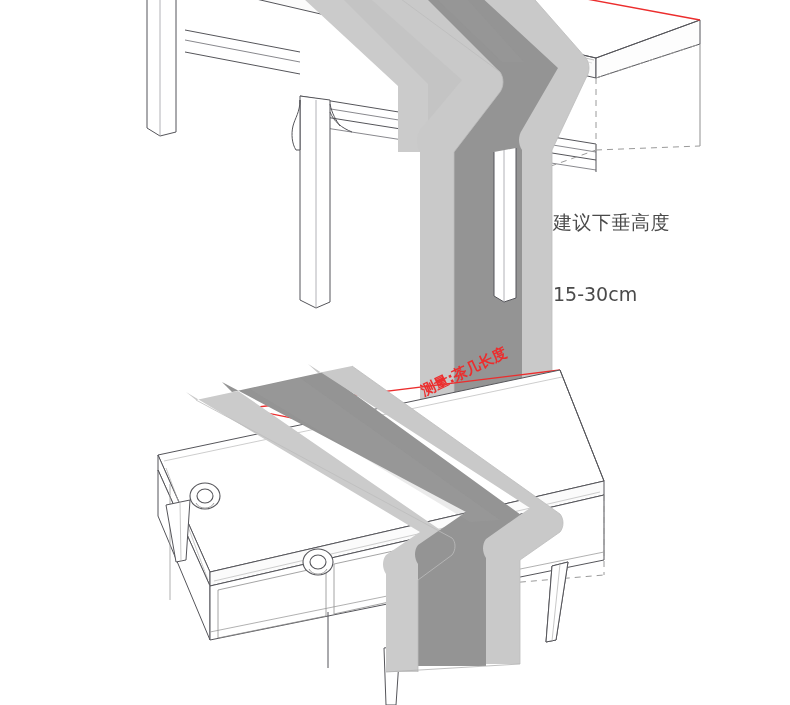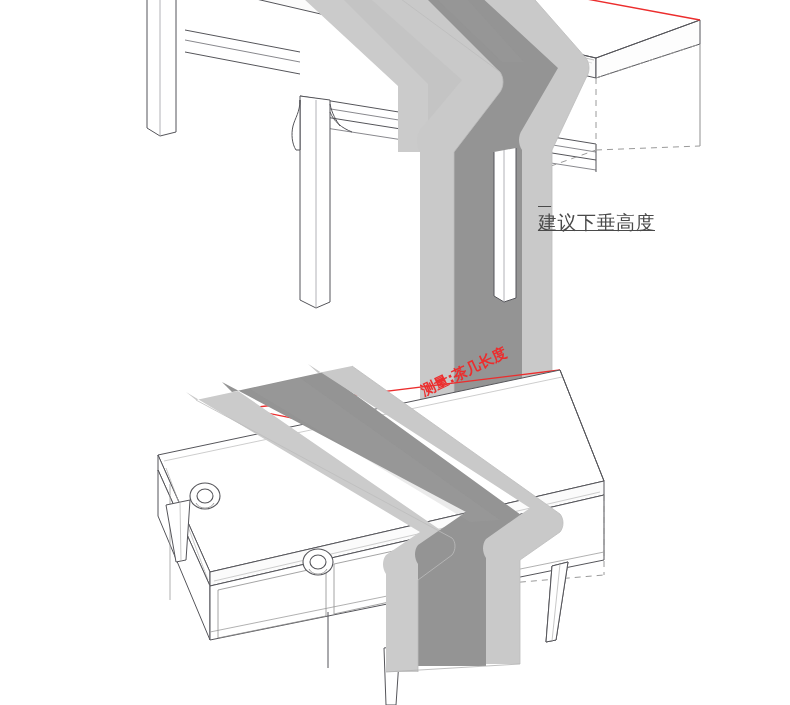--- a/index.html
+++ b/index.html
@@ -10,21 +10,21 @@
   #canvas{position:absolute;inset:0;width:790px;height:705px;}
   .label{
     position:absolute;
     color:#4a4a4a;
     font-size:19px;
     line-height:24px;
     letter-spacing:0.5px;
     white-space:pre;
     font-family:"DejaVu Sans","Liberation Sans",sans-serif;
   }
-  #label-top{left:538px;top:162px;text-decoration:underline;}
+  #label-top{left:553px;top:162px;}
   #label-bottom{left:437px;top:670px;}
   .lbl-line{display:block;}
   .lbl-num{font-family:"DejaVu Sans","Liberation Sans",sans-serif;letter-spacing:0px;}
 </style>
 </head>
 <body>
 
 <svg id="canvas" viewBox="0 0 790 705" xmlns="http://www.w3.org/2000/svg">
 
   <defs>
@@ -226,18 +226,19 @@
 
     <g>
       <path d="M552,566 L568,562 L556,640 L546,642 Z" fill="#ffffff" stroke="#55555a" stroke-width="1"></path>
       <path d="M560,564 L552,641" fill="none" stroke="#b0b0b0" stroke-width="0.7"></path>
     </g>
   </g>
 </svg>
 
 <div class="label" id="label-top">
   <span class="lbl-line">建议下垂高度</span>
+  <span class="lbl-line lbl-num">15-30cm</span>
 </div>
 
 <div class="label" id="label-bottom">
   
   
 </div>
 
 </body></html>

